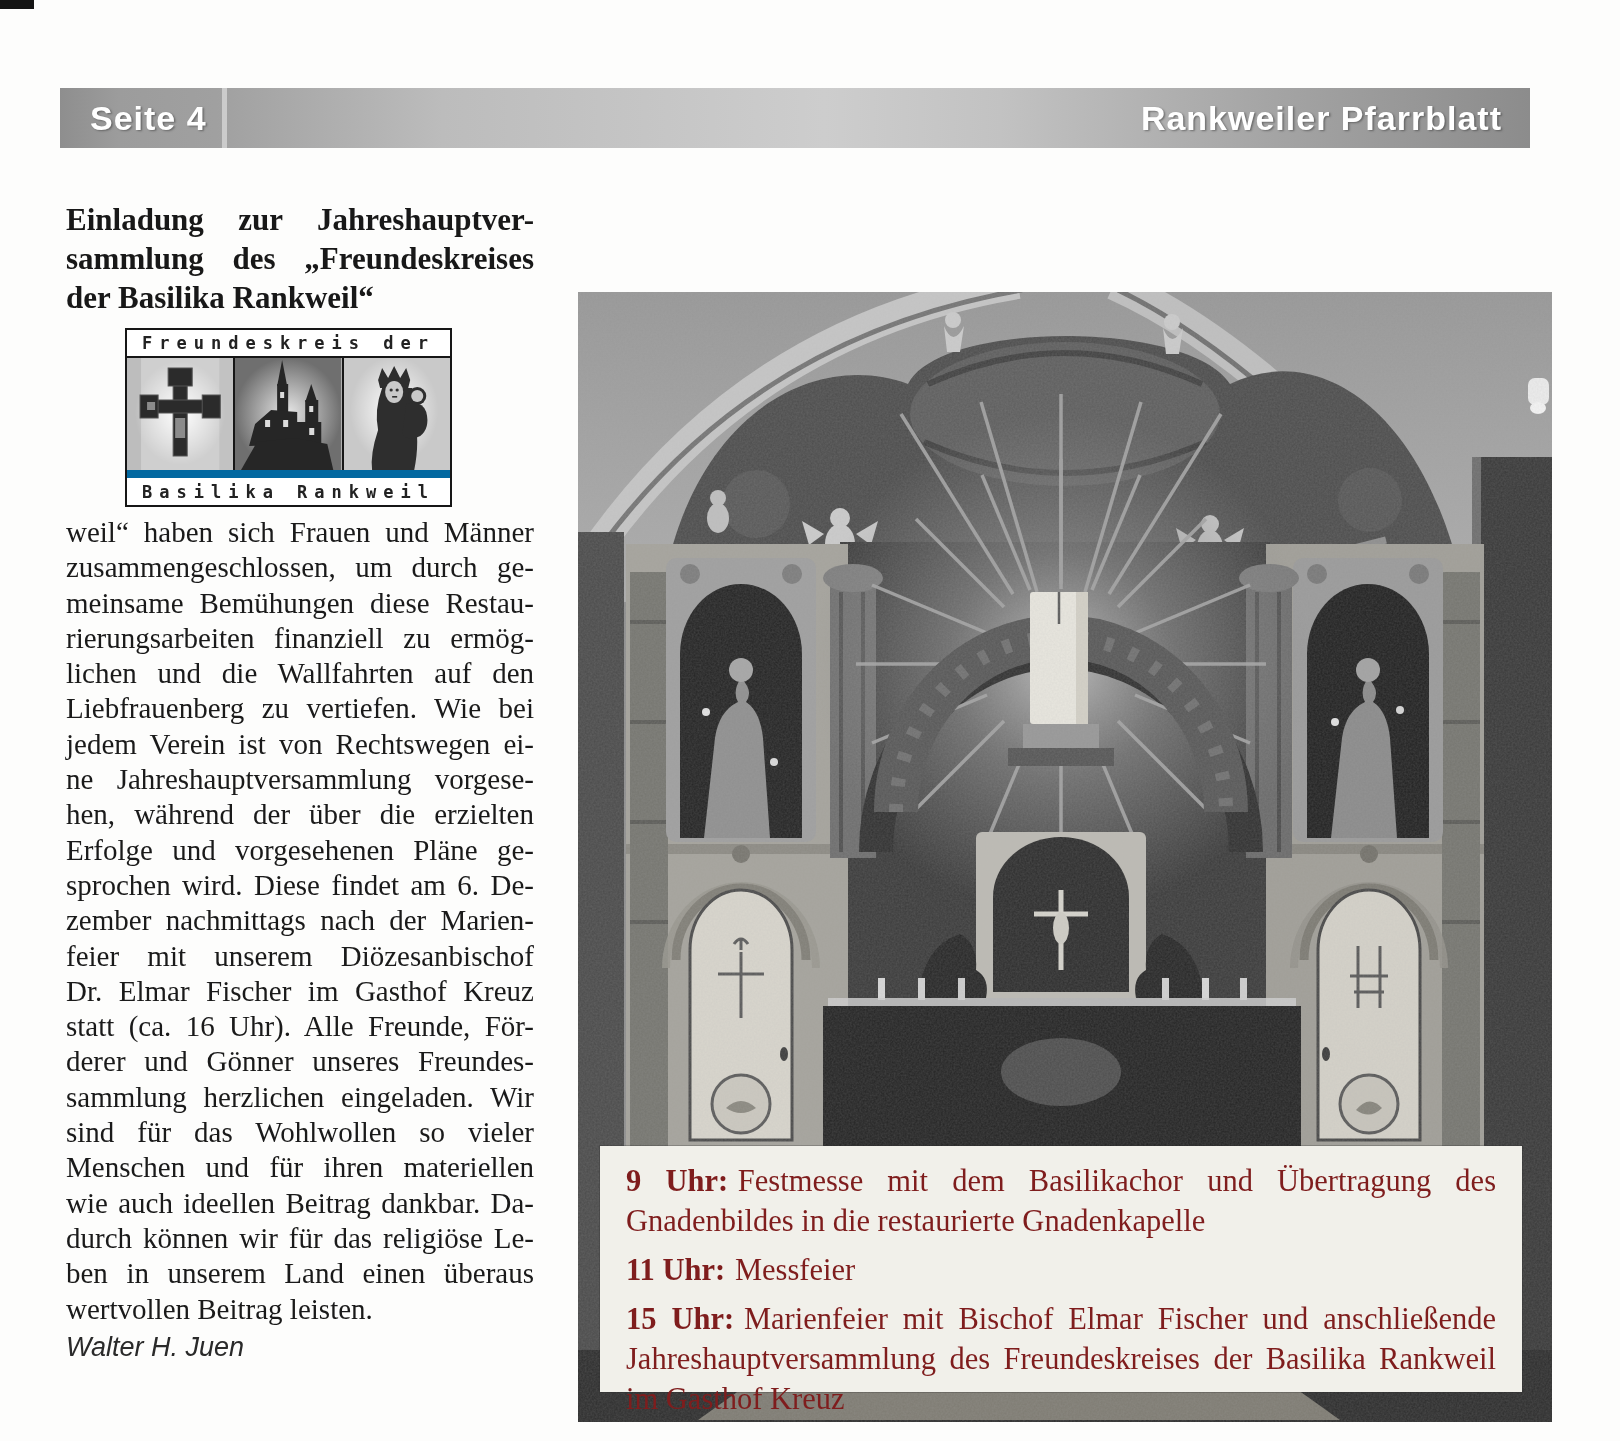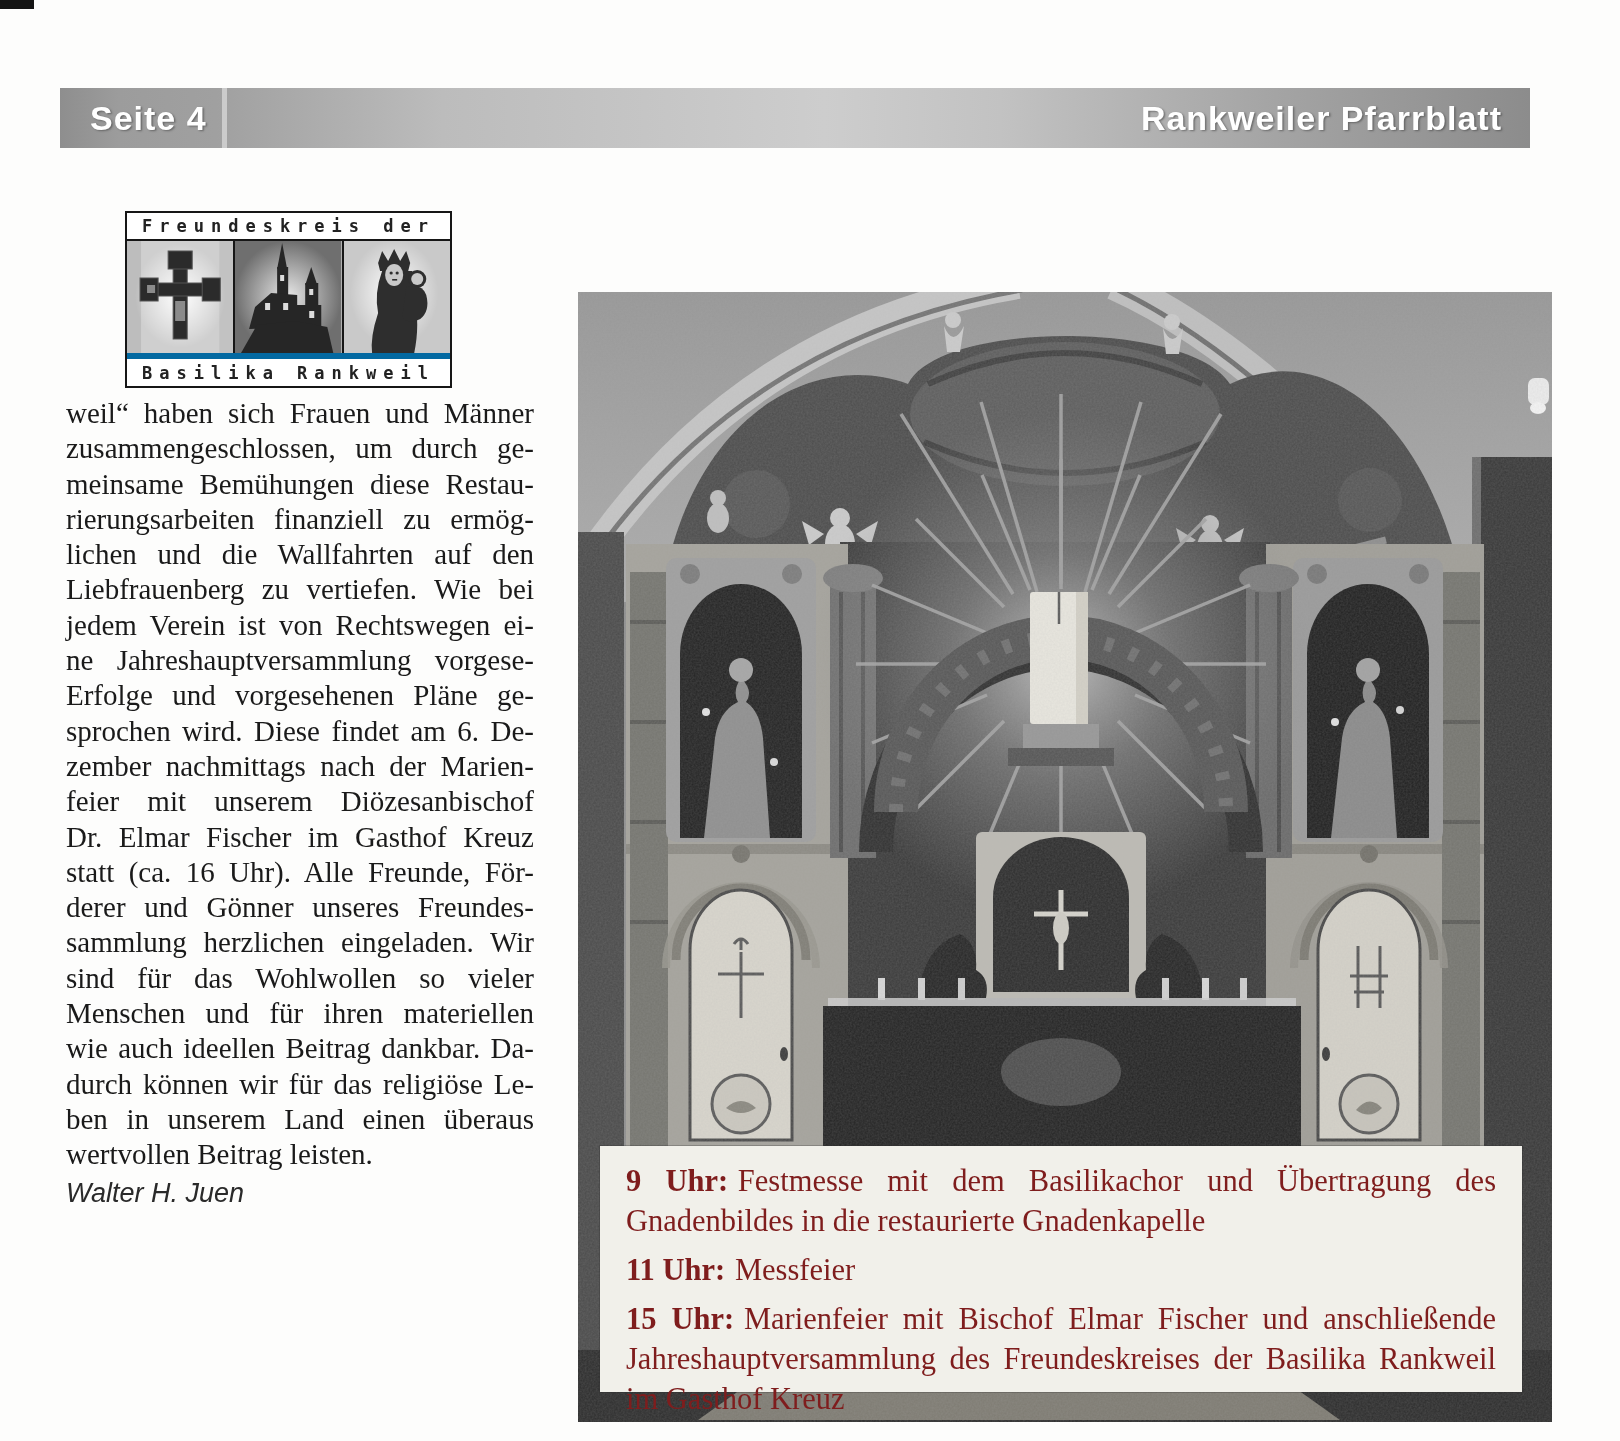--- a/index.html
+++ b/index.html
@@ -33,21 +33,21 @@
   .title-line{display:block;text-align:justify;text-align-last:justify;}
   .title-line:last-child{text-align-last:left;}
   
   .logo-box{margin:11px 0 0 59px;width:327px;border:2px solid #161616;background:#fff;box-sizing:border-box;}
   .logo-band{
     height:26px;display:flex;align-items:center;justify-content:center;
     font-family:"DejaVu Sans Mono",monospace;font-weight:bold;font-size:17px;
     letter-spacing:7px;color:#222;white-space:nowrap;overflow:hidden;
   }
   .logo-band.top{border-bottom:2px solid #161616;}
-  .logo-band.bottom{border-top:6px solid #0369a1;height:27px;}
+  .logo-band.bottom{border-top:8px solid #0369a1;height:27px;}
   .logo-panels{display:flex;height:112px;}
   .logo-panel{flex:1;overflow:hidden;}
   .logo-panel + .logo-panel{border-left:2px solid #161616;}
   .logo-panel svg{display:block;width:100%;height:100%;}
   
   .body-text{margin-top:8px;font-size:29px;line-height:35.3px;color:#1a1a1a;}
   .body-line{text-align:justify;text-align-last:justify;}
   .body-line:last-child{text-align-last:left;}
   .signature{
     margin-top:5px;text-align:left;padding-right:4px;
@@ -72,20 +72,25 @@
 
 <div class="corner-mark"></div>
 
 <div class="header-bar">
   <span class="header-label header-left">Seite 4</span>
   <span class="header-label header-right">Rankweiler Pfarrblatt</span>
 </div>
 
 <div class="article-col">
 
+  <h1 class="article-title">
+      <span class="title-line">Einladung zur Jahreshauptver-</span>
+      <span class="title-line">sammlung des „Freundeskreises</span>
+      <span class="title-line">der Basilika Rankweil“</span>
+    </h1>
 
   <div class="logo-box">
     <div class="logo-band top">Freundeskreis der</div>
     <div class="logo-panels">
       <div class="logo-panel">
         <svg viewBox="0 0 106 112" preserveAspectRatio="none">
           <rect width="106" height="112" fill="#cfcfcf"></rect>
           <rect x="0" y="0" width="14" height="112" fill="#bdbdbd"></rect>
           <rect x="92" y="0" width="14" height="112" fill="#c2c2c2"></rect>
           <radialGradient id="xg">
@@ -162,20 +167,21 @@
 
   <div class="body-text">
       <div class="body-line">weil“ haben sich Frauen und Männer</div>
       <div class="body-line">zusammengeschlossen, um durch ge-</div>
       <div class="body-line">meinsame Bemühungen diese Restau-</div>
       <div class="body-line">rierungsarbeiten finanziell zu ermög-</div>
       <div class="body-line">lichen und die Wallfahrten auf den</div>
       <div class="body-line">Liebfrauenberg zu vertiefen. Wie bei</div>
       <div class="body-line">jedem Verein ist von Rechtswegen ei-</div>
       <div class="body-line">ne Jahreshauptversammlung vorgese-</div>
+      <div class="body-line">hen, während der über die erzielten</div>
       <div class="body-line">Erfolge und vorgesehenen Pläne ge-</div>
       <div class="body-line">sprochen wird. Diese findet am 6. De-</div>
       <div class="body-line">zember nachmittags nach der Marien-</div>
       <div class="body-line">feier mit unserem Diözesanbischof</div>
       <div class="body-line">Dr. Elmar Fischer im Gasthof Kreuz</div>
       <div class="body-line">statt (ca. 16 Uhr). Alle Freunde, För-</div>
       <div class="body-line">derer und Gönner unseres Freundes-</div>
       <div class="body-line">sammlung herzlichen eingeladen. Wir</div>
       <div class="body-line">sind für das Wohlwollen so vieler</div>
       <div class="body-line">Menschen und für ihren materiellen</div>

